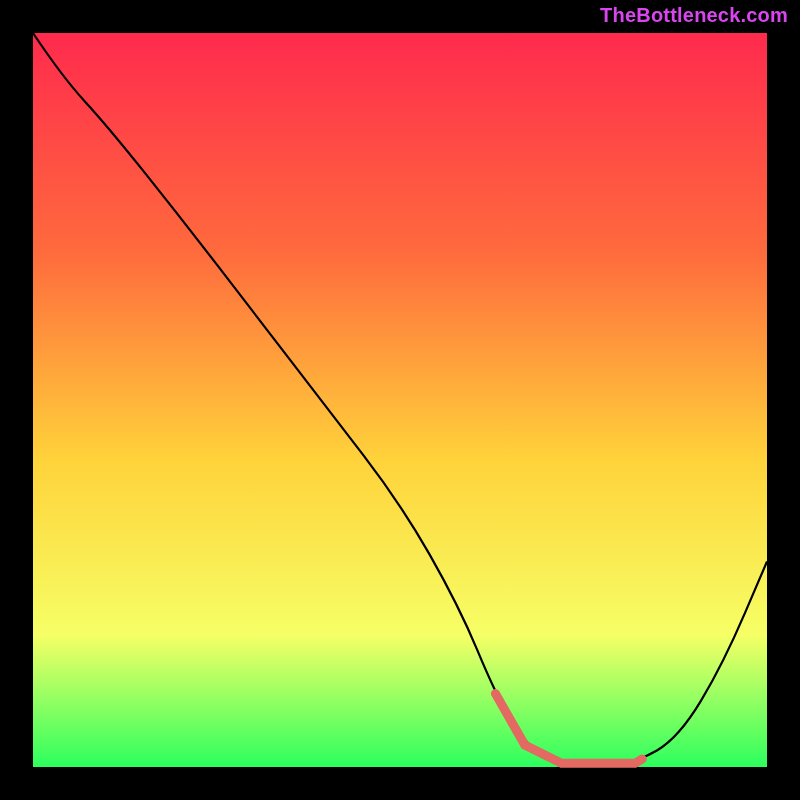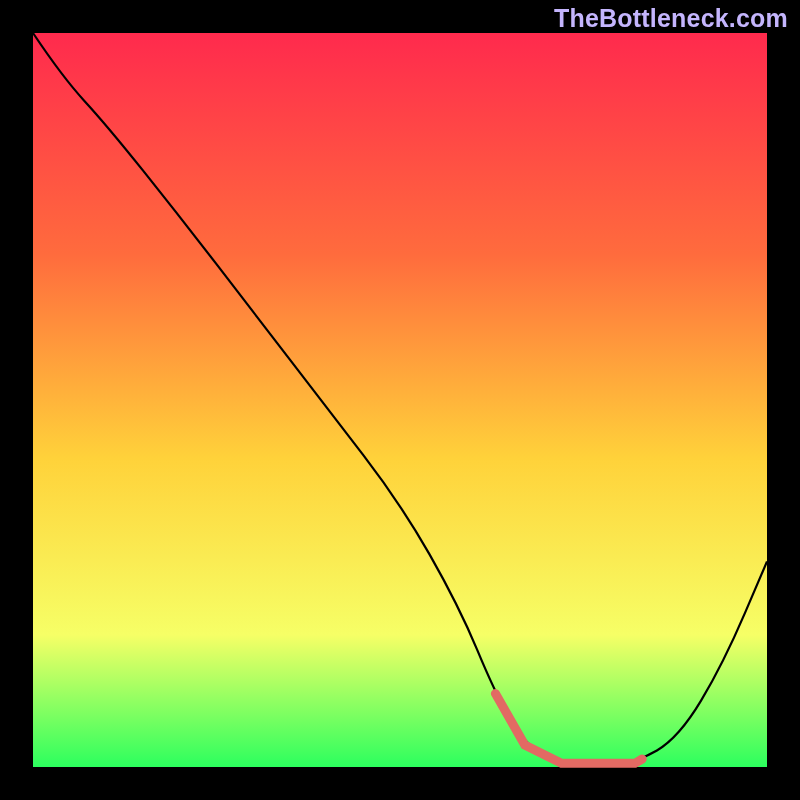--- a/index.html
+++ b/index.html
@@ -14,23 +14,23 @@
     position: relative;
     width: 800px;
     height: 800px;
     background: #000;
   }
   .watermark {
     position: absolute;
     top: 4px;
     right: 12px;
     font-family: Arial, Helvetica, sans-serif;
-    font-size: 25px;
+    font-size: 20px;
     font-weight: 600;
-    color: #c4b5fd;
+    color: #d946ef;
     letter-spacing: 0.2px;
     user-select: none;
   }
   svg.plot {
     position: absolute;
     left: 0;
     top: 0;
   }
 </style>
 </head>

